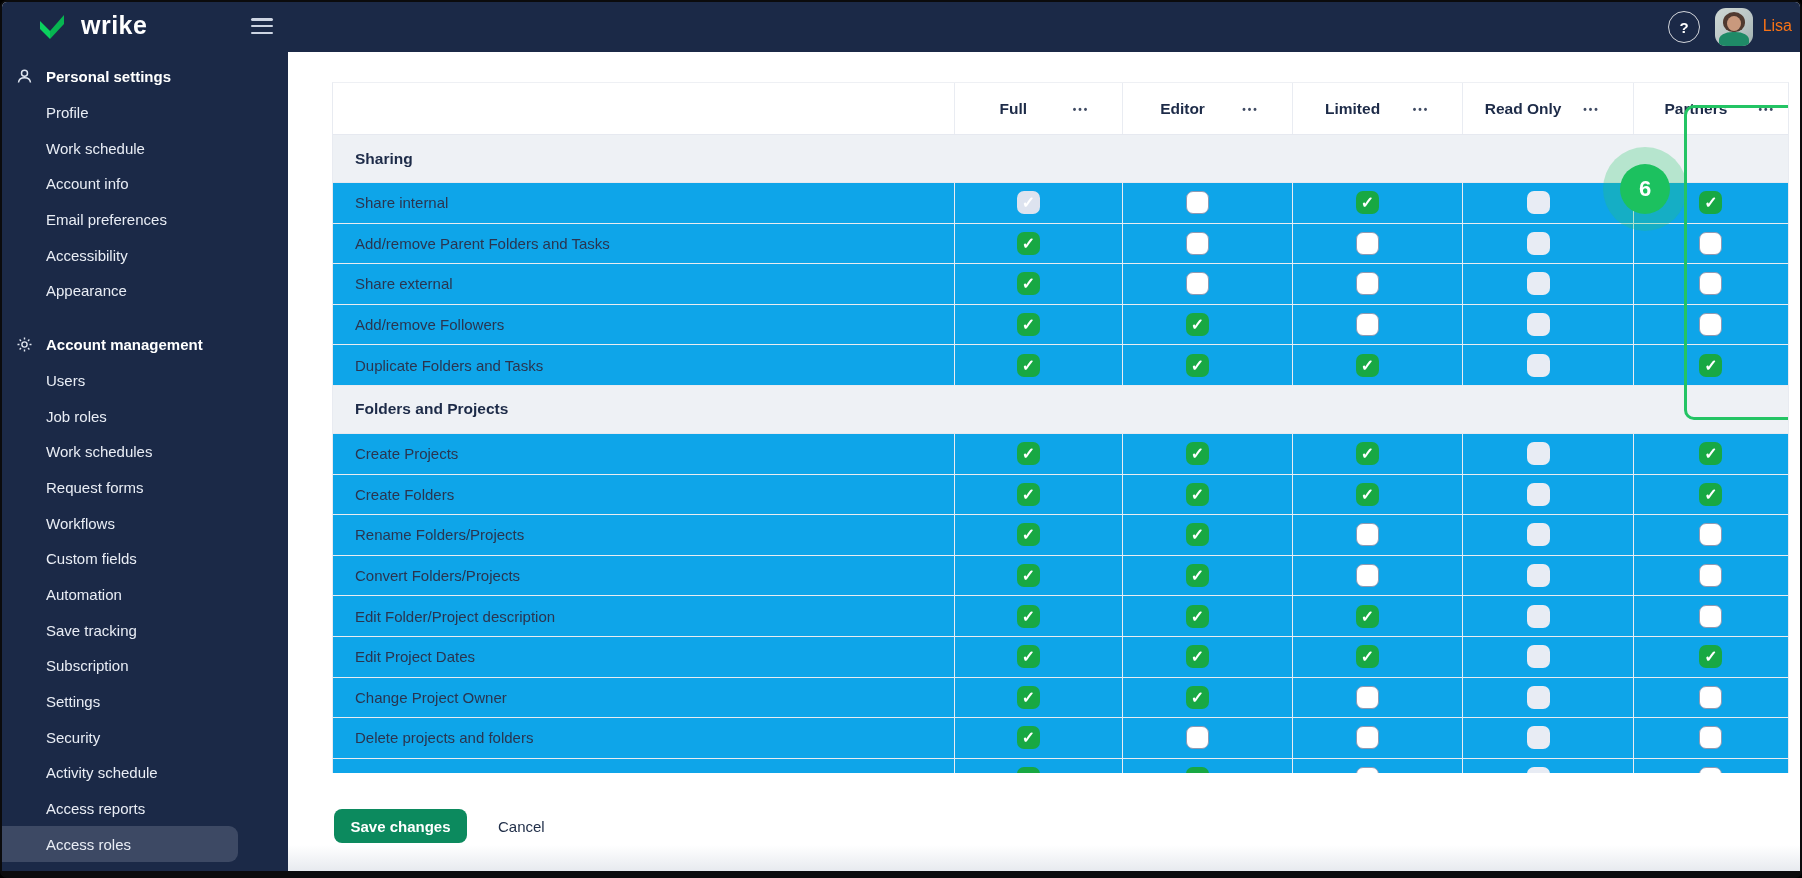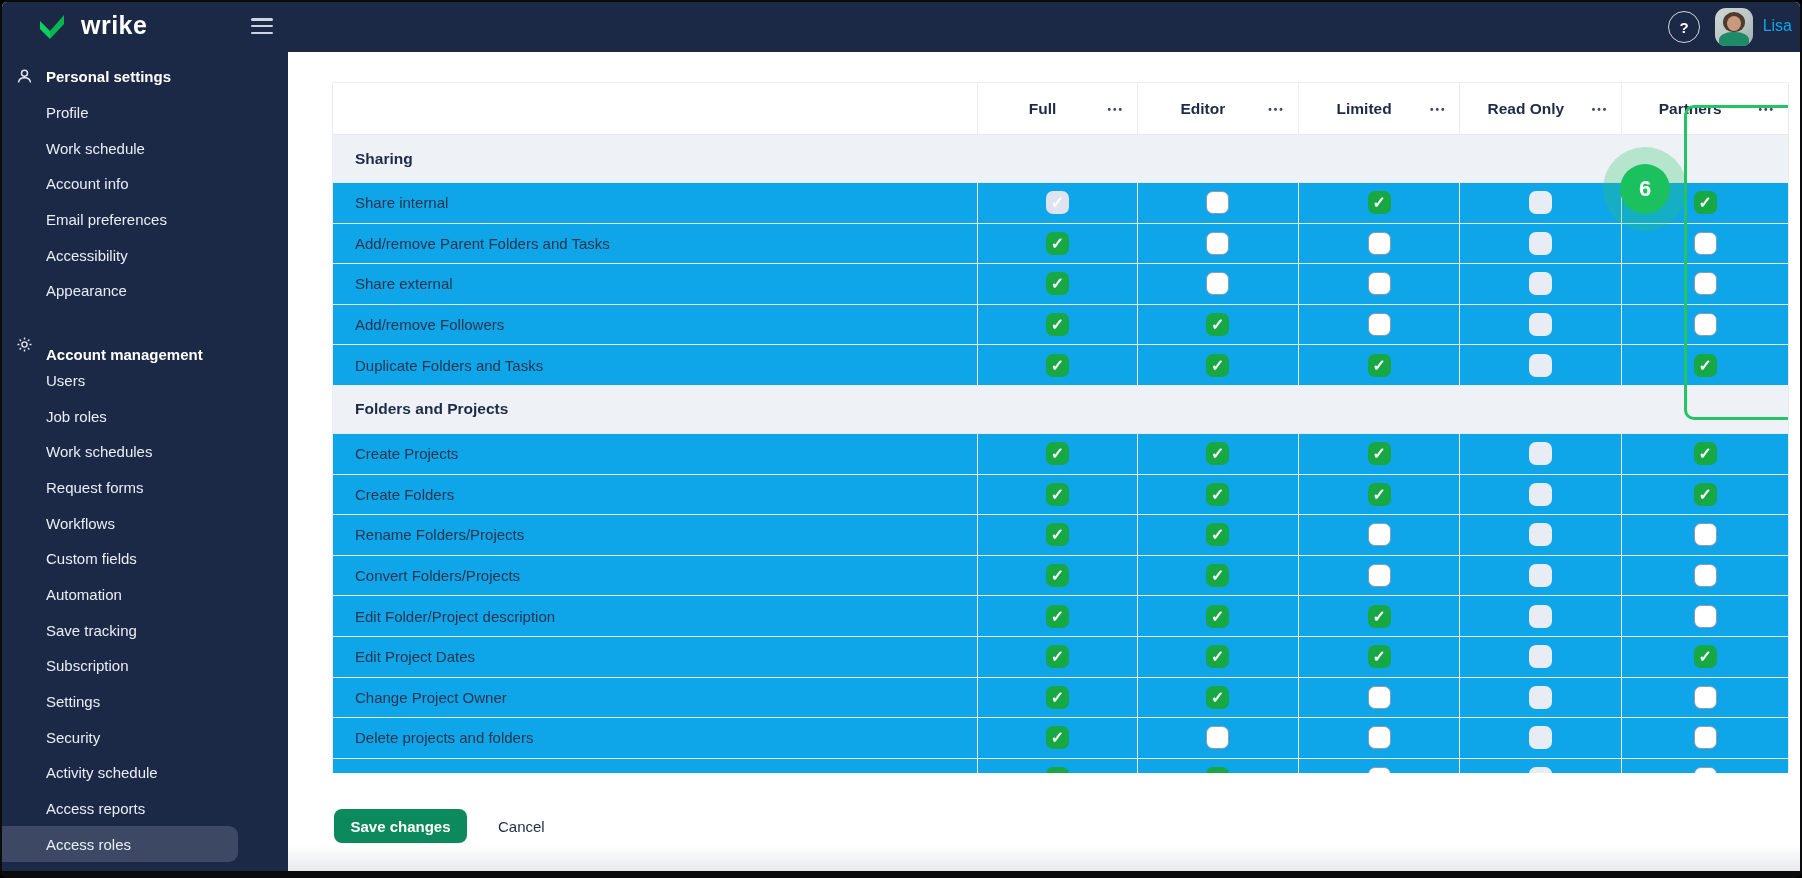--- a/index.html
+++ b/index.html
@@ -17,42 +17,42 @@
   .hamburger { position:absolute; left:249px; top:16px; width:22px; height:17px; cursor:pointer; }
   .hamburger span { display:block; height:2.6px; background:#cdd4e2; border-radius:2px; margin-bottom:4.2px; }
   .help-btn { position:absolute; right:100px; top:9px; width:32px; height:32px; border-radius:50%;
               border:1.6px solid rgba(255,255,255,.8); color:#fff; font-size:15px; font-weight:bold;
               display:flex; align-items:center; justify-content:center; cursor:pointer; }
   .avatar { position:absolute; right:47px; top:6px; width:38px; height:38px; border-radius:11px;
             background:linear-gradient(135deg,#cfd8d4 0%,#b9c4c4 60%,#9fb0af 100%); overflow:hidden; }
   .avatar .hair { position:absolute; left:8px; top:4px; width:22px; height:20px; border-radius:50% 50% 45% 45%; background:#503a30; }
   .avatar .face { position:absolute; left:12px; top:8px; width:14px; height:15px; border-radius:50%; background:#c9997d; }
   .avatar .shirt { position:absolute; left:4px; top:24px; width:30px; height:18px; border-radius:45% 45% 0 0; background:#1f8a67; }
-  .user-name { position:absolute; right:8px; top:15px; color:#0ea5e9; font-size:16px;text-align:center; }
+  .user-name { position:absolute; right:8px; top:15px; color:#f97316; font-size:16px;text-align:center; }
 
   
   .sidebar { position:absolute; left:0; top:50px; width:286px; bottom:0; background:#1b2947;
              overflow:hidden; z-index:4; padding-top:7px; }
   .side-item { height:35.7px; display:flex; align-items:center; color:#e9edf5; font-size:15px;
                padding-left:44px; position:relative; cursor:pointer; white-space:nowrap; }
   .side-item.header { font-weight:bold; color:#fff; }
-  .side-item.gap { margin-top:18px;align-items:flex-end; }
+  .side-item.gap { margin-top:18px; }
   .side-item .s-icon { position:absolute; left:13px; top:50%; transform:translateY(-50%);
                        width:18px; height:18px; display:flex; align-items:center; justify-content:center; color:#dfe5ef; }
   .side-item.selected { background:#3d4964; border-radius:0 9px 9px 0; width:236px;text-align:right; }
 
   
   .content { position:absolute; left:286px; top:50px; right:0; bottom:0; background:#fff; z-index:3; }
   .content .fade { position:absolute; left:0; right:0; bottom:0; height:26px;
                    background:linear-gradient(180deg, rgba(233,236,241,0) 0%, #e7eaef 100%); }
 
   
   .tablewrap { position:absolute; left:44px; top:30px; width:1457px; height:691px; overflow:hidden;
                border-left:1px solid #e8ebf1; border-right:1px solid #e8ebf1; border-top:1px solid #eef0f4; }
-  .trow { display:flex; width:100%; }
+  .trow { display:flex; width:100%;gap:20px; }
   .trow .c0 { width:645px; } .trow .c1 { width:160px; } .trow .c2 { width:161px; }
   .trow .c3 { width:162px; } .trow .c4 { width:162px; } .trow .c5 { width:167px; }
   .cell { display:flex; align-items:center; justify-content:center; position:relative; }
   .cell.lbl { justify-content:flex-start; padding-left:22px; }
   .vline { border-left:1px solid #e9ecf2; }
 
   .head-row { height:52px; border-bottom:1px solid #e6e9f0; background:#fff; }
   .head-row .cell { font-weight:bold; color:#1d2b48; font-size:15.5px; }
   .head-row .htxt { padding-right:30px; }
   .dots { position:absolute; right:13px; top:50%; transform:translateY(-50%); color:#3f4a63;

